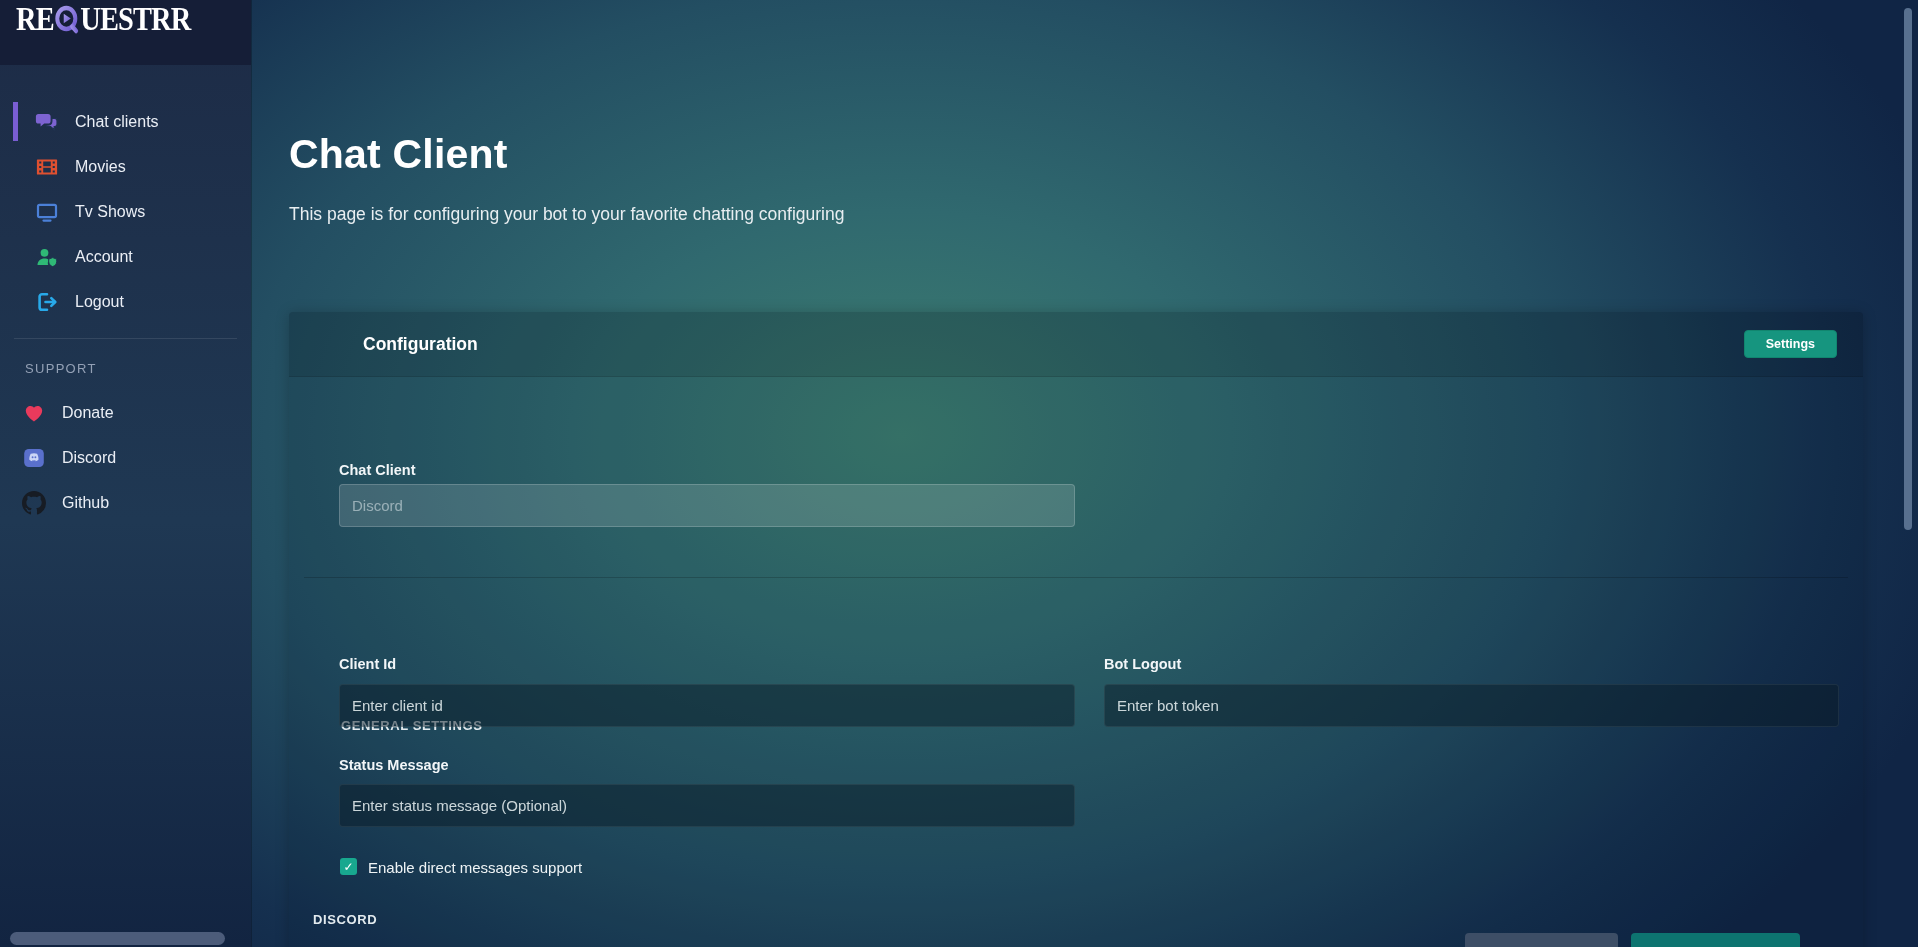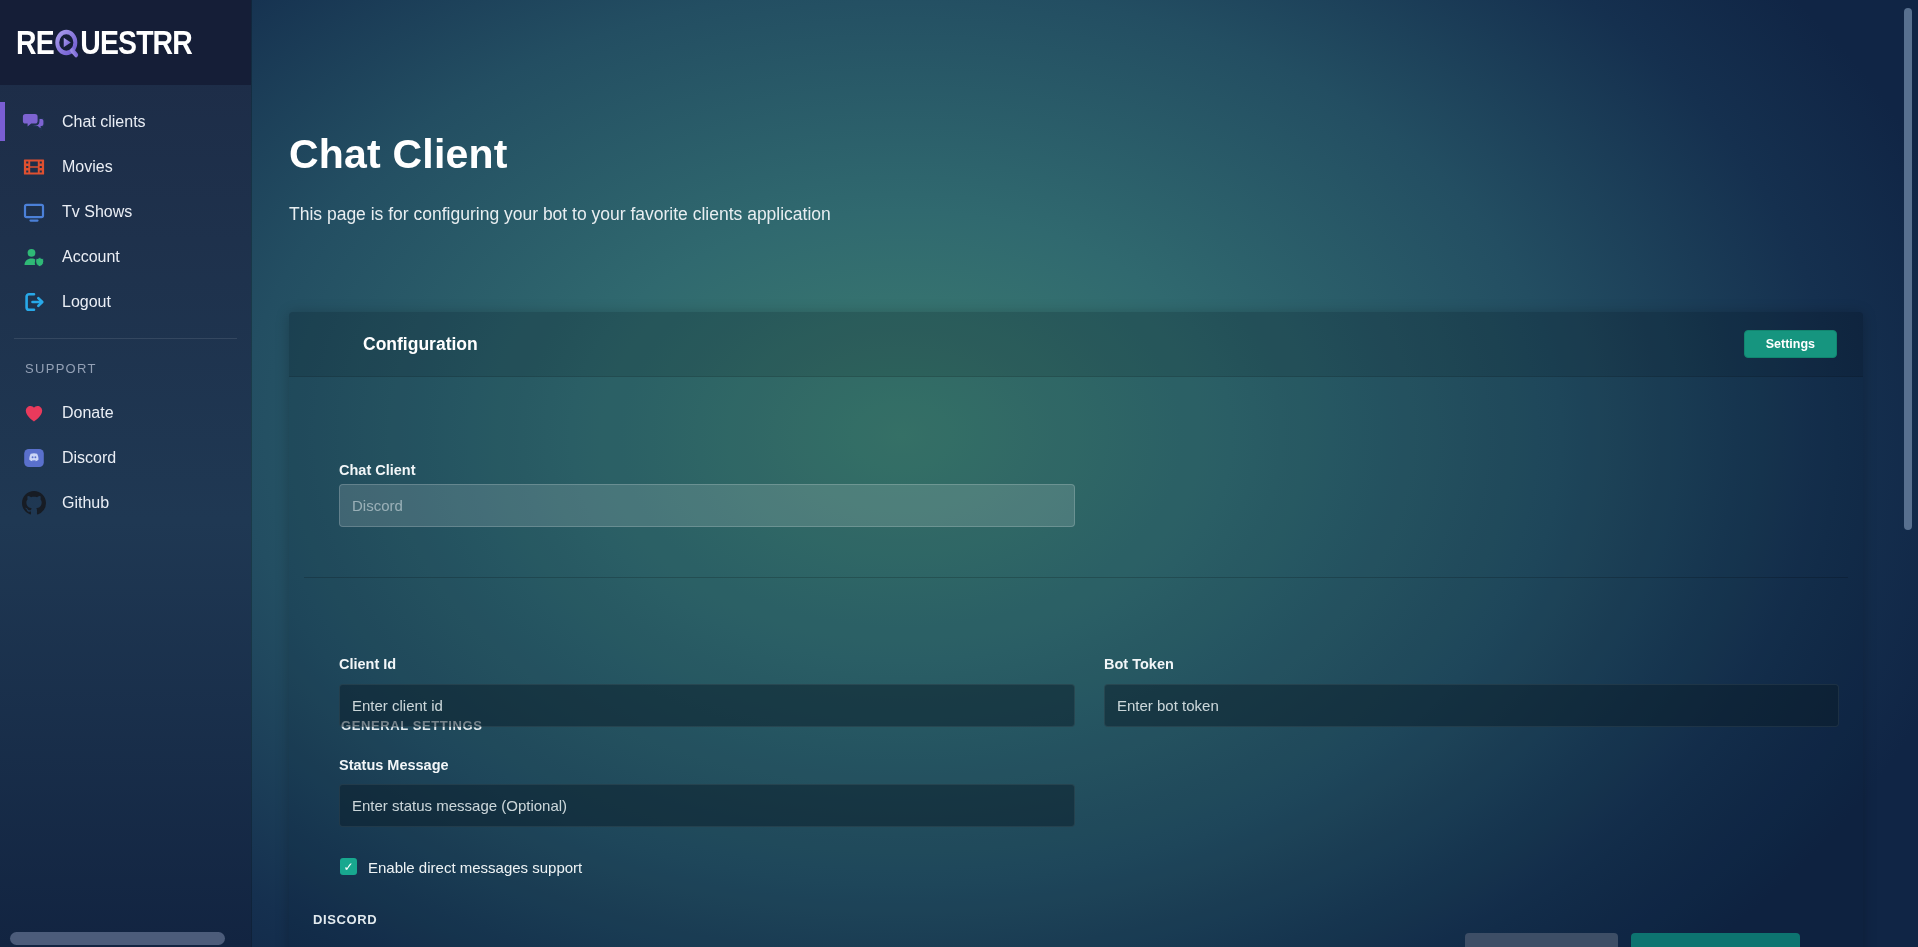--- a/index.html
+++ b/index.html
@@ -13,28 +13,28 @@
   }
 
   
   .sidebar{
     position:absolute; left:0; top:0; width:251px; height:947px;
     background:linear-gradient(180deg,#1d2b46 0%, #1f3853 55%, #122441 100%);
     box-shadow:1px 0 0 rgba(0,0,0,.25);
     z-index:5;
   }
   .logo-band{
-    height:85px; background:#151e37; display:flex; align-items:center;
-    padding-left:16px; overflow:hidden;
+    height:65px; background:#151e37; display:flex; align-items:flex-start;
+    padding-left:16px; overflow:hidden;font-family:Liberation Serif, serif;
   }
   .logo{ display:flex; align-items:center; transform:scaleX(.86); transform-origin:left center; }
   .logo-text{ font-size:33px; font-weight:800; letter-spacing:-1px; color:#ffffff; line-height:1; }
   .logo-q{ width:34px; height:34px; margin:4px -2px 0 -1px; }
 
-  .nav{ position:absolute; left:0; top:99px; width:251px; }
+  .nav{ position:absolute; left:0; top:99px; width:251px;padding-left:13px; }
   .nav2{ position:absolute; left:0; top:390px; width:251px;text-align:right; }
   .nav-item{
     position:relative; height:45px; display:flex; align-items:center;
     cursor:pointer;
   }
   .nav-item .active-bar{
     position:absolute; left:0; top:3px; bottom:3px; width:5px;
     background:#7a5ed3; display:none;
   }
   .nav-item.active .active-bar{ display:block; }
@@ -237,40 +237,40 @@
         <svg width="24" height="24" viewBox="0 0 16 16">
           <path fill="#171c24" d="M8 0C3.58 0 0 3.58 0 8c0 3.54 2.29 6.53 5.47 7.59.4.07.55-.17.55-.38 0-.19-.01-.82-.01-1.49-2.01.37-2.53-.49-2.69-.94-.09-.23-.48-.94-.82-1.13-.28-.15-.68-.52-.01-.53.63-.01 1.08.58 1.23.82.72 1.21 1.87.87 2.33.66.07-.52.28-.87.51-1.07-1.78-.2-3.64-.89-3.64-3.95 0-.87.31-1.59.82-2.15-.08-.2-.36-1.02.08-2.12 0 0 .67-.21 2.2.82.64-.18 1.32-.27 2-.27s1.36.09 2 .27c1.53-1.04 2.2-.82 2.2-.82.44 1.1.16 1.92.08 2.12.51.56.82 1.27.82 2.15 0 3.07-1.87 3.75-3.65 3.95.29.25.54.73.54 1.48 0 1.07-.01 1.93-.01 2.2 0 .21.15.46.55.38A8.01 8.01 0 0016 8c0-4.42-3.58-8-8-8z"></path>
         </svg>
       </span>
       <span class="nav-label">Github</span>
     </div>
   </div>
 </div>
 
 <div class="page-title">Chat Client</div>
-<div class="page-subtitle">This page is for configuring your bot to your favorite clients application</div>
+<div class="page-subtitle">This page is for configuring your bot to your favorite chatting configuring</div>
 
 <div class="card">
   <div class="card-header">
     <span class="card-title">Configuration</span>
     <button class="settings-btn">Settings</button>
   </div>
 
   <div class="section-header" style="top:406px;margin-left:28px;">GENERAL SETTINGS</div>
   <div class="field-label" style="left:50px; top:150px;">Chat Client</div>
   <input class="text-input disabled" style="left: 50px; top: 172px; width: 736px;" disabled="" value="Discord">
 
   <div class="card-divider"></div>
 
   <div class="section-header" style="top:600px;">DISCORD</div>
 
   <div class="field-label" style="left:50px; top:344px;">Client Id</div>
   <input class="text-input" style="left: 50px; top: 372px; width: 736px;" placeholder="Enter client id">
 
-  <div class="field-label" style="left:815px; top:344px;">Bot Token</div>
+  <div class="field-label" style="left:815px; top:344px;">Bot Logout</div>
   <input class="text-input" style="left: 815px; top: 372px; width: 735px;" placeholder="Enter bot token">
 
   <div class="field-label" style="left:50px; top:445px;">Status Message</div>
   <input class="text-input" style="left: 50px; top: 472px; width: 736px;" placeholder="Enter status message (Optional)">
 
   <div class="checkbox">
     <span>✓</span>
   </div>
   <div class="checkbox-label">Enable direct messages support</div>
 

